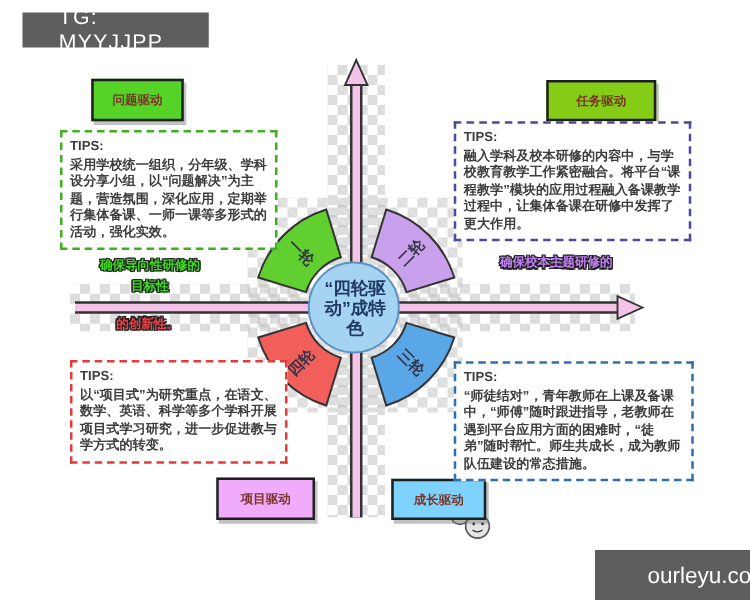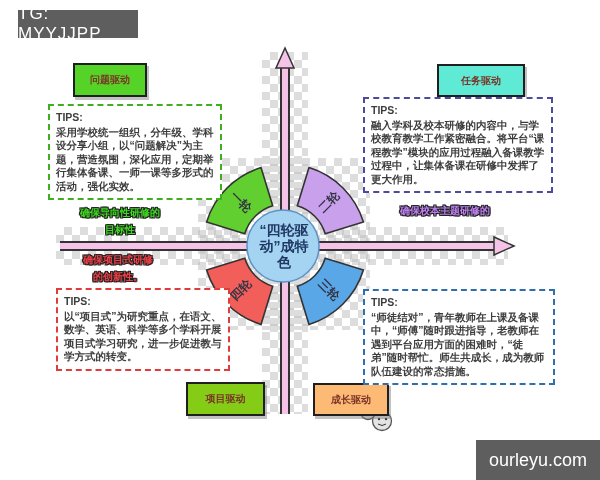--- a/index.html
+++ b/index.html
@@ -14,34 +14,34 @@
       linear-gradient(45deg,#bdbdbd 25%,transparent 25%,transparent 75%,#bdbdbd 75%);
     background-position:0 0,8px 8px;
     background-size:16px 16px;
   }
   #checker-v{left:262px;top:52px;width:46px;height:362px;}
   #checker-h{left:56px;top:227px;width:452px;height:38px;}
   #checker-c{left:198px;top:158px;width:172px;height:172px;}
   #diagram-svg{position:absolute;left:0;top:0;z-index:1;}
   .tag{
     position:absolute;z-index:4;background:#5e5e5e;color:#fff;
-    display:flex;align-items:center;justify-content:center;
+    display:flex;align-items:center;justify-content:center;padding-left:29px;
   }
   #corner-tag{left:18px;top:10px;width:120px;height:28px;font-size:17px;letter-spacing:1px;}
   #watermark{left:476px;top:440px;width:124px;height:40px;font-size:18px;}
   .drive-box{
     position:absolute;z-index:3;border:2px solid #1f1f1f;
     display:flex;align-items:center;justify-content:center;
     font-size:10px;font-weight:bold;color:#7b3428;
     box-shadow:2px 3px 0 rgba(120,120,120,.45);
   }
   #box-problem{left:73px;top:63px;width:70px;height:30px;background:#55d427;}
-  #box-task{left:437px;top:64px;width:84px;height:29px;background:#5eead4;}
-  #box-project{left:186px;top:382px;width:75px;height:30px;background:#84cc16;}
-  #box-growth{left:313px;top:383px;width:72px;height:29px;background:#fdba74;font-family:Liberation Serif, serif;}
+  #box-task{left:437px;top:64px;width:84px;height:29px;background:#84cc16;}
+  #box-project{left:173px;top:382px;width:75px;height:30px;background:#f0abfc;}
+  #box-growth{left:313px;top:383px;width:72px;height:29px;background:#7dd3fc;font-family:Liberation Serif, serif;}
   .tips{
     position:absolute;z-index:3;background:#fff;padding:5px 6px;
     font-size:10.5px;font-weight:bold;color:#3d3d3d;line-height:13.5px;text-align:left;
   }
   .tips .tips-h{margin-bottom:1px;}
   #tips-tl{left:48px;top:104px;width:158px;border:2px dashed #3fae1f;}
   #tips-tr{left:363px;top:97px;width:174px;border:2px dashed #4a4a9e;}
   #tips-bl{left:56px;top:288px;width:158px;border:2px dashed #e03c3c;}
   #tips-br{left:363px;top:289px;width:176px;border:2px dashed #2f6fae;}
   .axis-label{
@@ -138,21 +138,20 @@
   <div id="tips-br" class="tips">
     <div class="tips-h">TIPS:</div>
     <div>“师徒结对”，青年教师在上课及备课中，“师傅”随时跟进指导，老教师在遇到平台应用方面的困难时，“徒弟”随时帮忙。师生共成长，成为教师队伍建设的常态措施。</div>
   </div>
 
   <div id="label-goal" class="axis-label">
     <div>确保导向性研修的</div>
     <div>目标性</div>
   </div>
   <div id="label-innovation" class="axis-label">
-    <div>确保项目式研修</div>
     <div>的创新性。</div>
   </div>
   <div id="label-feature" class="axis-label">
     <div>确保校本主题研修的</div>
   </div>
 
   <div id="corner-tag" class="tag">TG: MYYJJPP</div>
   <div id="watermark" class="tag">ourleyu.com</div>
 
 </div>

